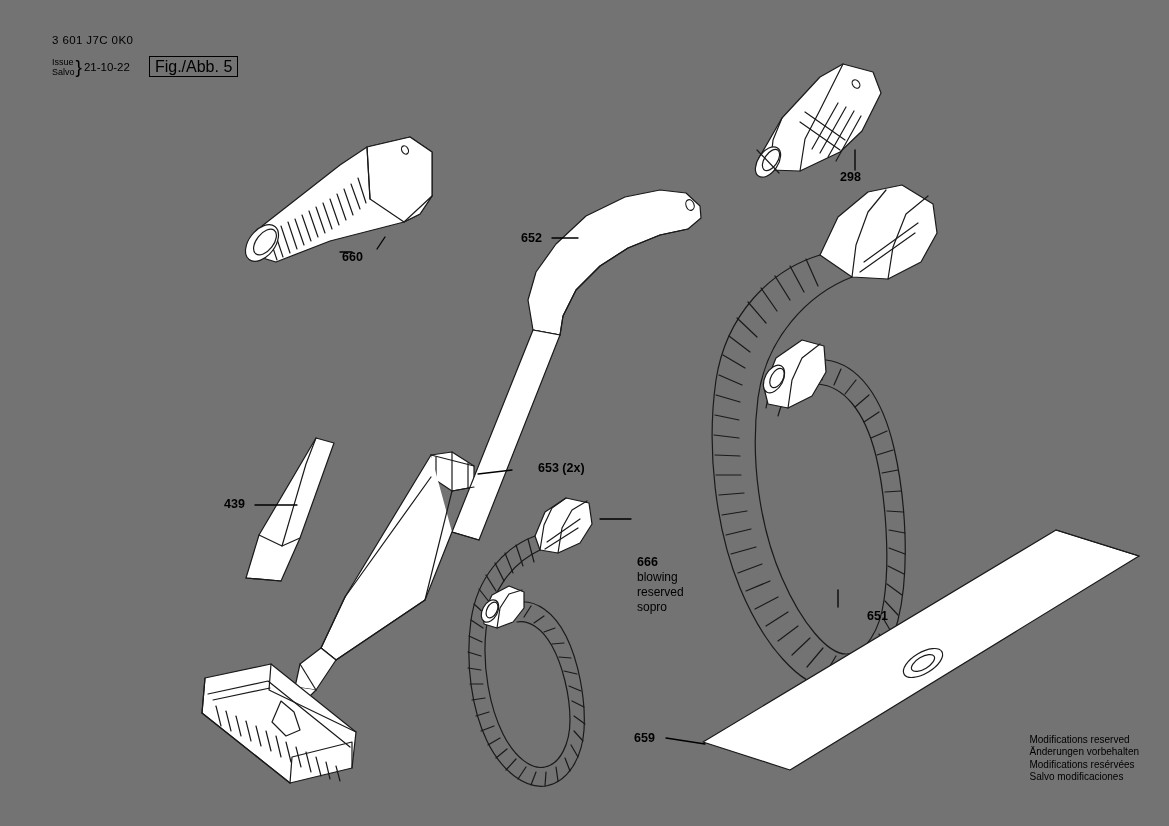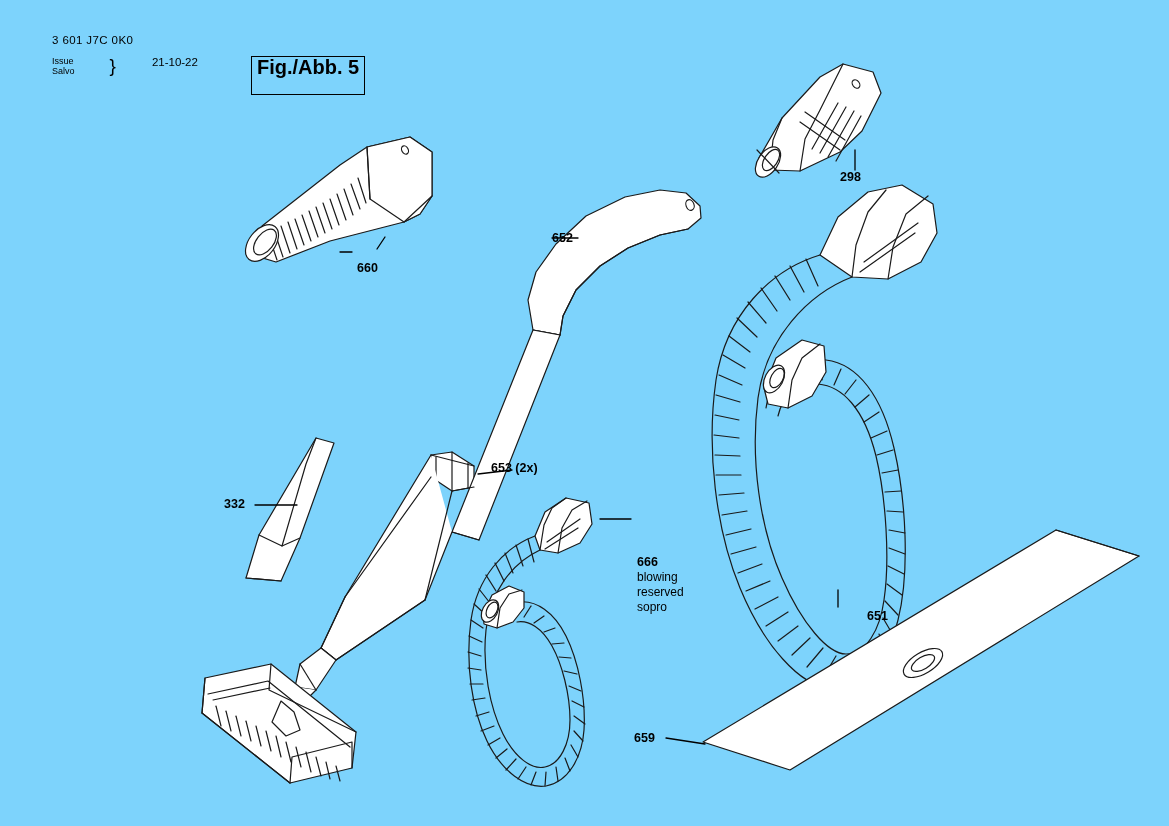--- a/index.html
+++ b/index.html
@@ -7,21 +7,21 @@
     padding: 0;
     background: #ffffff;
   }
   body {
     font-family: "Liberation Sans", sans-serif;
   }
   #page {
     position: relative;
     width: 1169px;
     height: 826px;
-    background: #7dd3fc;
+    background: #737373;
     overflow: hidden;
   }
   
   #header {
     position: absolute;
     left: 52px;
     top: 34px;
     width: 260px;
     height: 60px;
   }
@@ -32,22 +32,21 @@
     font-size: 11.5px;
     color: #000;
     letter-spacing: 0.4px;
     white-space: nowrap;
   }
   #issue-block {
     position: absolute;
     left: 0;
     top: 22px;
     display: flex;
-    align-items: flex-start;
-    gap: 34px;
+    align-items: center;
   }
   #issue-labels {
     display: flex;
     flex-direction: column;
     font-size: 9px;
     line-height: 10px;
     color: #000;
   }
   #issue-brace {
     font-size: 19px;
@@ -57,23 +56,23 @@
     color: #000;
   }
   #issue-date {
     font-size: 11.5px;
     color: #000;
     white-space: nowrap;
     margin-right: 19px;
   }
   #fig-box {
     border: 1.6px solid #000;
-    padding: 1px 5px 18px 5px;
-    font-size: 20px;
-    font-weight: bold;
+    padding: 1px 5px 0 5px;
+    font-size: 16px;
+    font-weight: normal;
     color: #000;
     line-height: 18px;
     white-space: nowrap;
   }
   
   #footer-notes {
     position: absolute;
     right: 30px;
     bottom: 42px;
     text-align: left;
@@ -369,30 +368,36 @@
         <path d="M855 170 L855 150"></path>
         <path d="M512 470 L478 474"></path>
         <path d="M255 505 L297 505"></path>
         <path d="M631 519 L600 519"></path>
         <path d="M838 607 L838 590"></path>
         <path d="M666 738 L705 744"></path>
       </g>
     </g>
   </svg>
 
-  <div class="callout" style="left:357px; top:250px;margin-top:11px;">660</div>
-  <div class="callout" style="left:552px; top:231px;">652</div>
+  <div class="callout" style="left:342px; top:250px;">660</div>
+  <div class="callout" style="left:521px; top:231px;">652</div>
   <div class="callout" style="left:840px; top:170px;">298</div>
-  <div class="callout" style="left:491px; top:461px;text-align:right;">653 (2x)</div>
-  <div class="callout" style="left:224px; top:497px;">332</div>
+  <div class="callout" style="left:538px; top:461px;text-align:right;">653 (2x)</div>
+  <div class="callout" style="left:224px; top:497px;">439</div>
 
   <div class="callout multiline" style="left:637px; top:511px;">
     <div>666</div>
     <div class="sub">blowing</div>
     <div class="sub">reserved</div>
     <div class="sub">sopro</div>
   </div>
 
   <div class="callout" style="left:820px; top:609px;margin-left:47px;">651</div>
   <div class="callout" style="left:634px; top:731px;">659</div>
 
+  <div id="footer-notes">
+    <div>Modifications reserved</div>
+    <div>Änderungen vorbehalten</div>
+    <div>Modifications resérvées</div>
+    <div>Salvo modificaciones</div>
+  </div>
 
 </div>
 
 </body></html>

